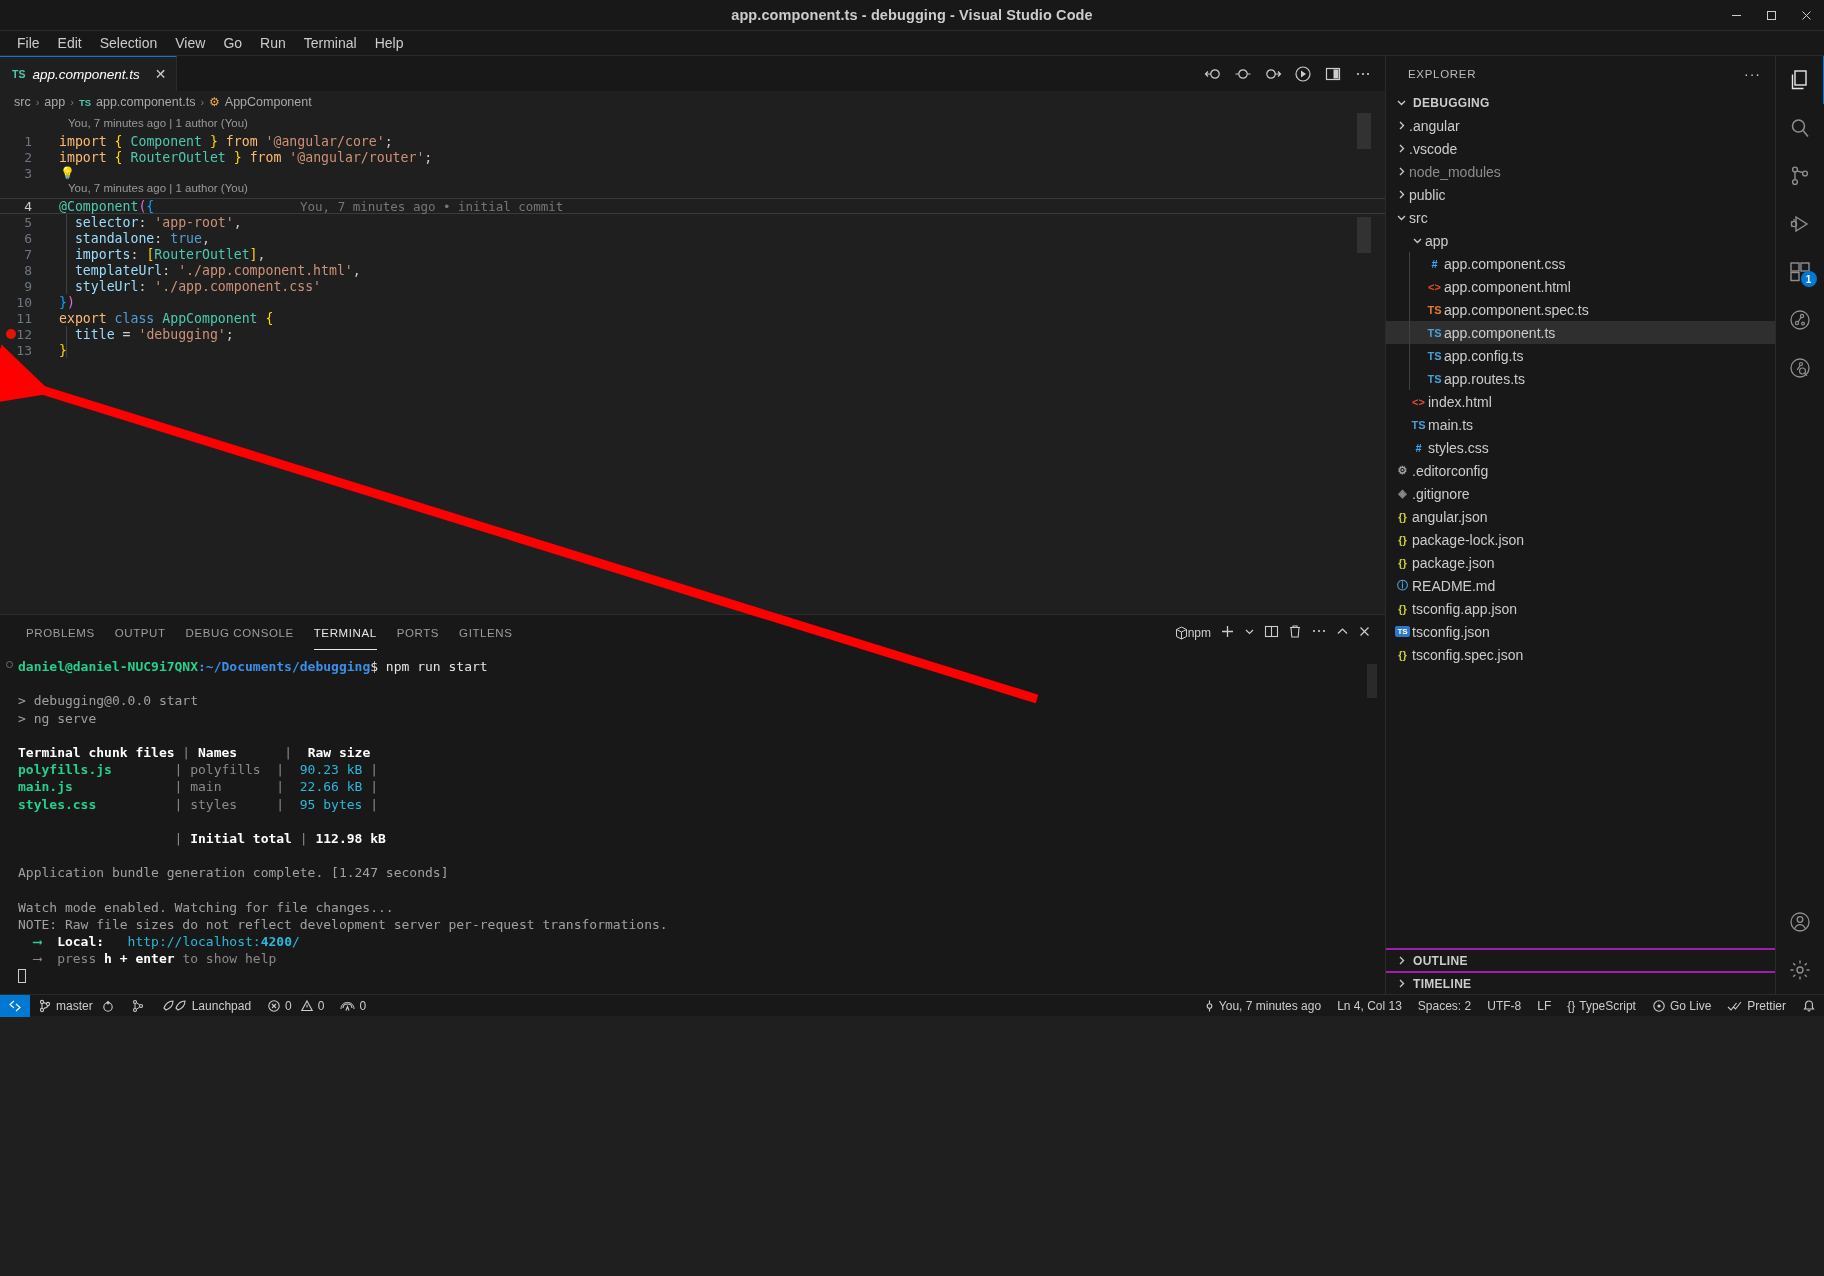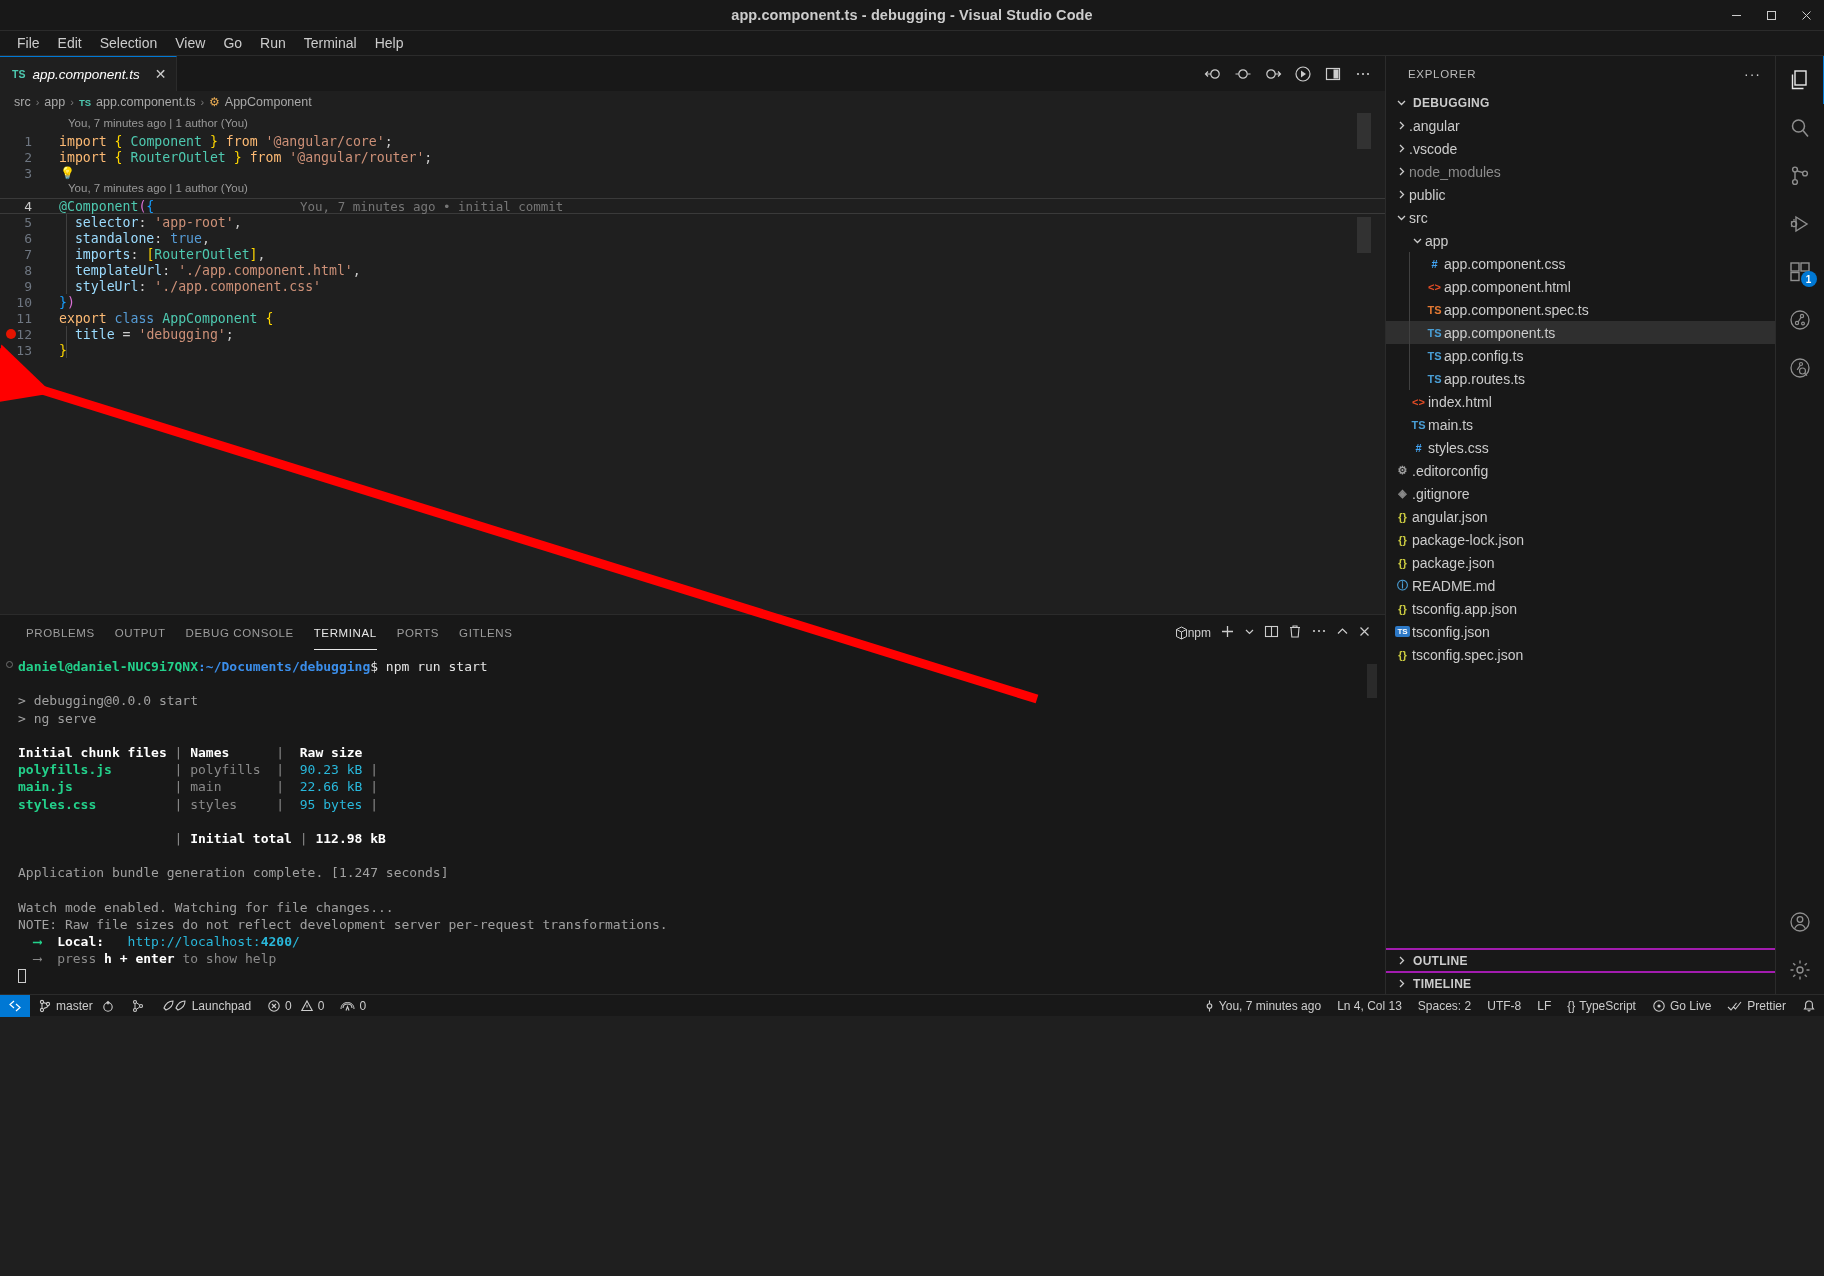--- a/index.html
+++ b/index.html
@@ -362,21 +362,21 @@
 
         <div class="terminal">
           <div class="term-bullet" style="top:11px"></div>
           <div class="term-scroll"></div>
 
           <div class="tline"><span class="t-green">daniel@daniel-NUC9i7QNX</span><span class="t-blue">:~/Documents/debugging</span><span class="t-white">$ </span><span class="t-white">npm run start</span></div>
           <div class="tline">&nbsp;</div>
           <div class="tline t-dim">&gt; debugging@0.0.0 start</div>
           <div class="tline t-dim">&gt; ng serve</div>
           <div class="tline">&nbsp;</div>
-          <div class="tline"><span class="t-bold">Initial chunk files</span><span class="t-gray"> | </span><span class="t-bold">Names</span><span class="t-gray">      |  </span><span class="t-bold">Raw size</span></div>
+          <div class="tline"><span class="t-bold">Terminal chunk files</span><span class="t-gray"> | </span><span class="t-bold">Names</span><span class="t-gray">      |  </span><span class="t-bold">Raw size</span></div>
           <div class="tline"><span class="t-green">polyfills.js</span><span class="t-gray">        | </span><span class="t-gray">polyfills</span><span class="t-gray">  |  </span><span class="t-cyan">90.23 kB</span><span class="t-gray"> |</span></div>
           <div class="tline"><span class="t-green">main.js</span><span class="t-gray">             | </span><span class="t-gray">main</span><span class="t-gray">       |  </span><span class="t-cyan">22.66 kB</span><span class="t-gray"> |</span></div>
           <div class="tline"><span class="t-green">styles.css</span><span class="t-gray">          | </span><span class="t-gray">styles</span><span class="t-gray">     |  </span><span class="t-cyan">95 bytes</span><span class="t-gray"> |</span></div>
           <div class="tline">&nbsp;</div>
           <div class="tline"><span class="t-gray">                    | </span><span class="t-bold">Initial total</span><span class="t-gray"> | </span><span class="t-bold">112.98 kB</span></div>
           <div class="tline">&nbsp;</div>
           <div class="tline t-dim">Application bundle generation complete. [1.247 seconds]</div>
           <div class="tline">&nbsp;</div>
           <div class="tline t-dim">Watch mode enabled. Watching for file changes...</div>
           <div class="tline t-dim">NOTE: Raw file sizes do not reflect development server per-request transformations.</div>

